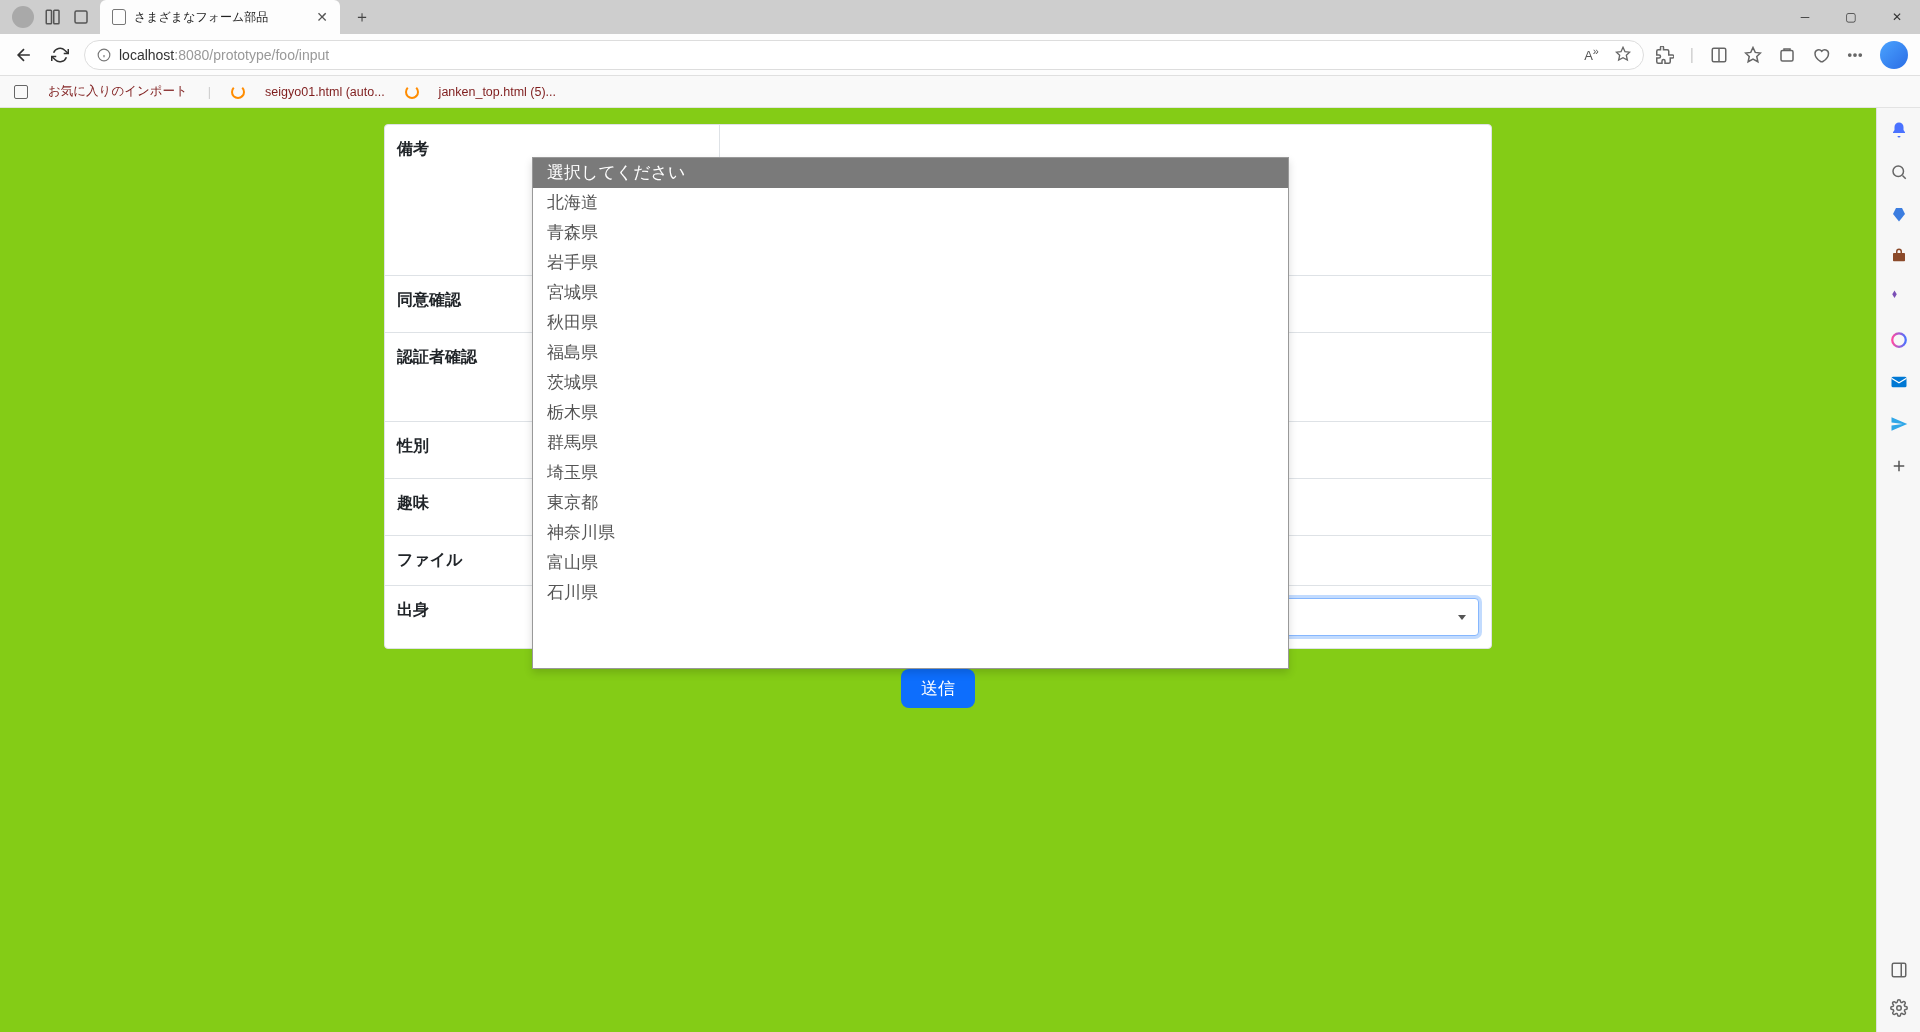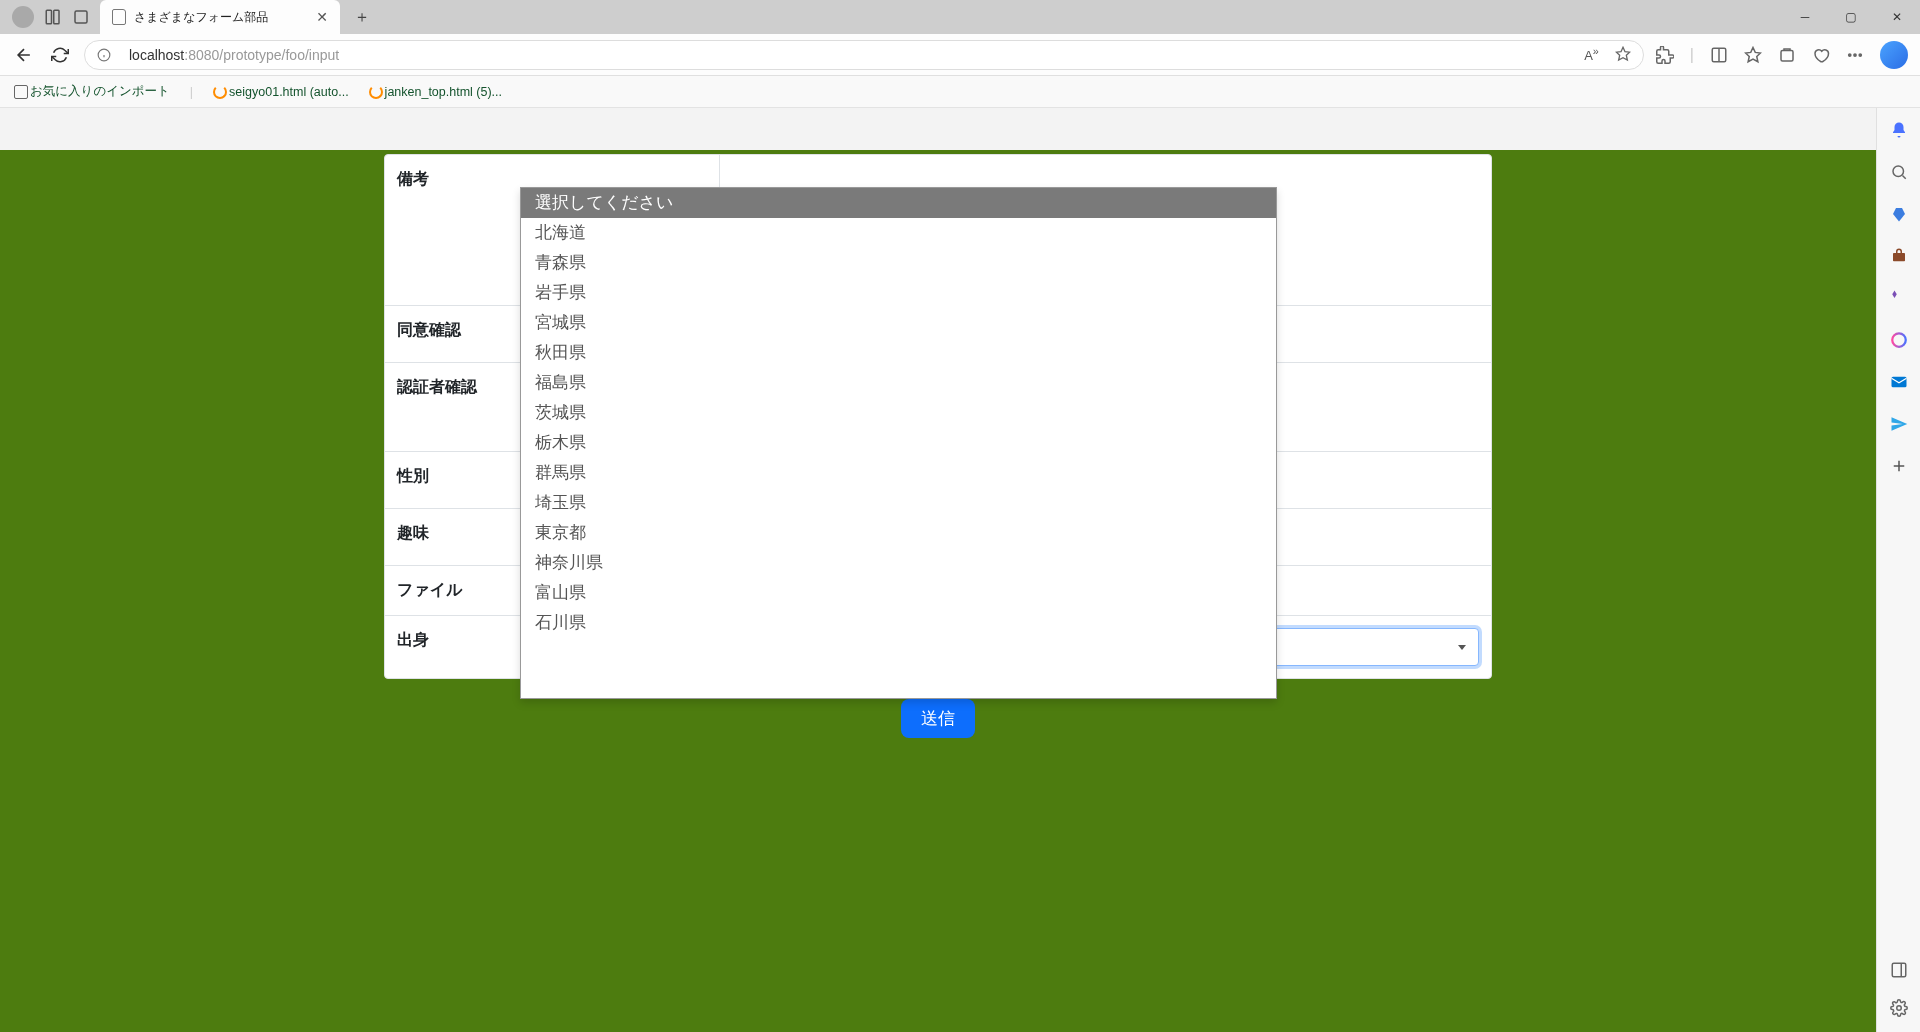--- a/index.html
+++ b/index.html
@@ -107,21 +107,21 @@
     }
     .address-input {
       flex: 1;
       height: 30px;
       border-radius: 15px;
       background: #fff;
       border: 1px solid #ddd;
       display: flex;
       align-items: center;
       padding: 0 12px;
-      gap: 18px;
+      gap: 8px;
       font-size: 14px;
       color: #999;
     }
     .address-input .host {
       color: #333;
     }
     .addr-icons {
       display: flex;
       align-items: center;
       gap: 16px;
@@ -145,22 +145,22 @@
       display: flex;
       align-items: center;
       padding: 0 14px;
       gap: 20px;
       border-bottom: 1px solid #e3e3e3;
       font-size: 12.5px;
     }
     .bookmark-item {
       display: flex;
       align-items: center;
-      gap: 2px;
-      color: #14532d;
+      gap: 20px;
+      color: #7f1d1d;
     }
     .bookmark-icon-fav {
       width: 14px;
       height: 14px;
       border: 1.5px solid #666;
       border-radius: 2px;
     }
     .bookmark-icon-html {
       width: 14px;
       height: 14px;
@@ -169,24 +169,23 @@
       border-top-color: transparent;
     }
     
     .viewport {
       display: flex;
       height: calc(1032px - 34px - 42px - 32px);
     }
     .content-scroll {
       flex: 1;
       overflow-y: scroll;
-      background: #4d7c0f;
-      padding: 4px;
+      background: #84cc16;
+      padding: 16px;
       position: relative;
-      margin-top: 42px;
     }
     .content-scroll::-webkit-scrollbar {
       width: 17px;
     }
     .content-scroll::-webkit-scrollbar-track {
       background: #f1f1f1;
     }
     .content-scroll::-webkit-scrollbar-thumb {
       background: #c0c0c0;
       border-radius: 2px;

